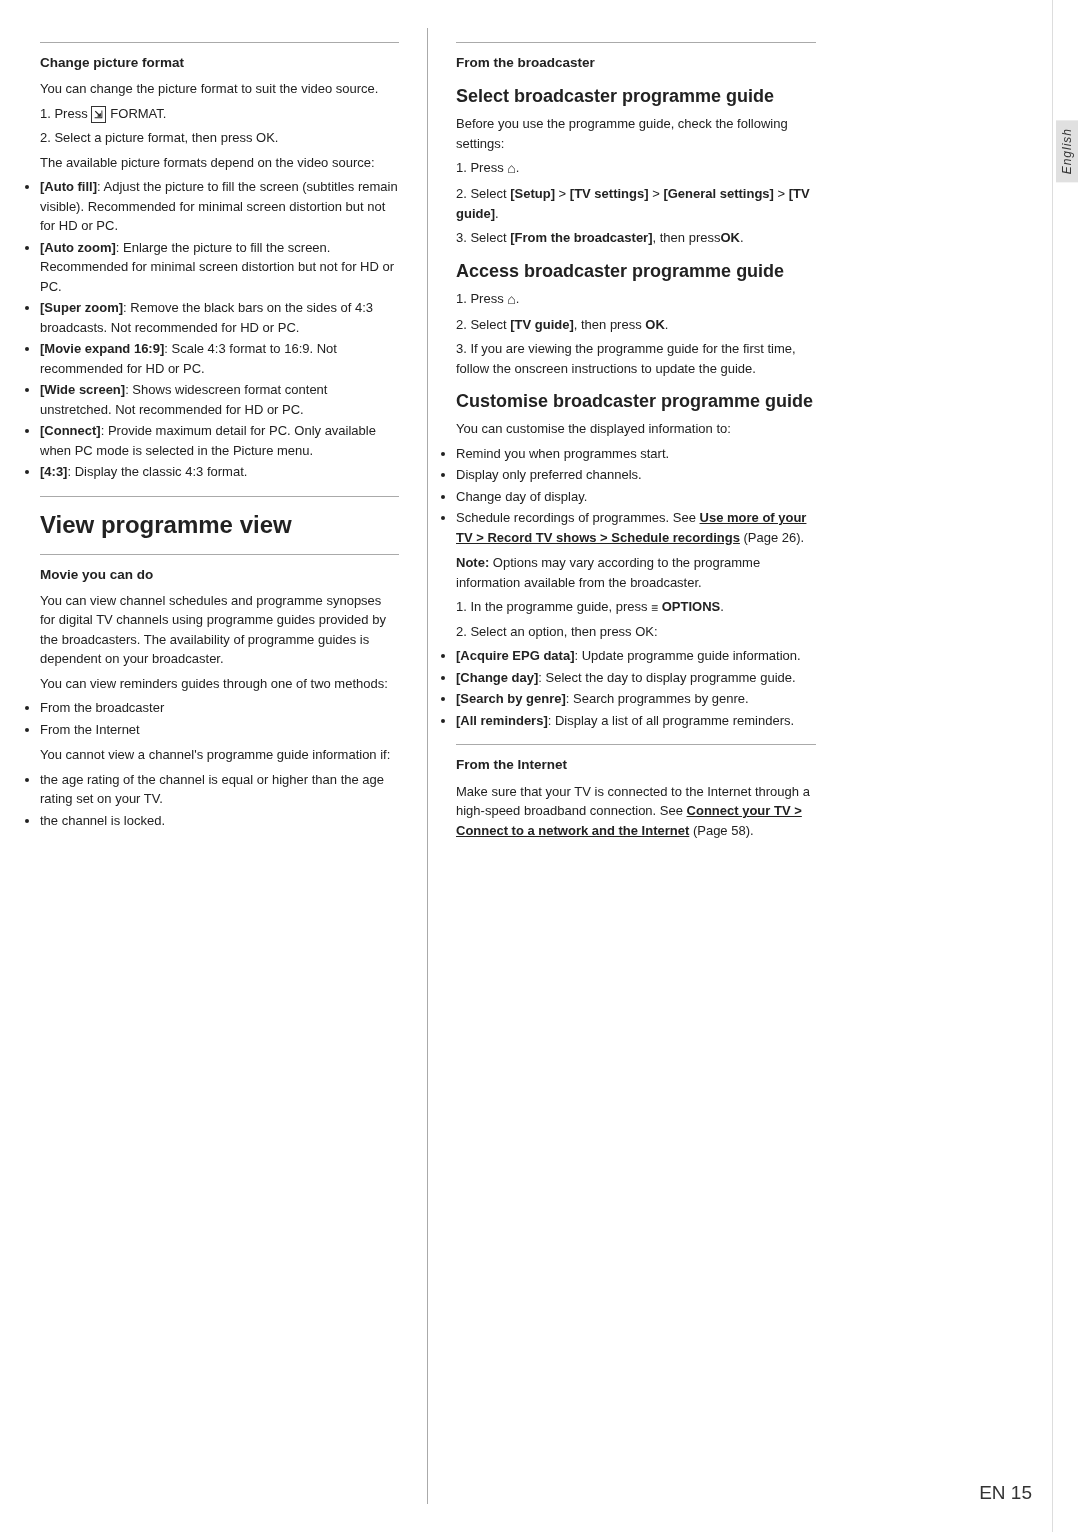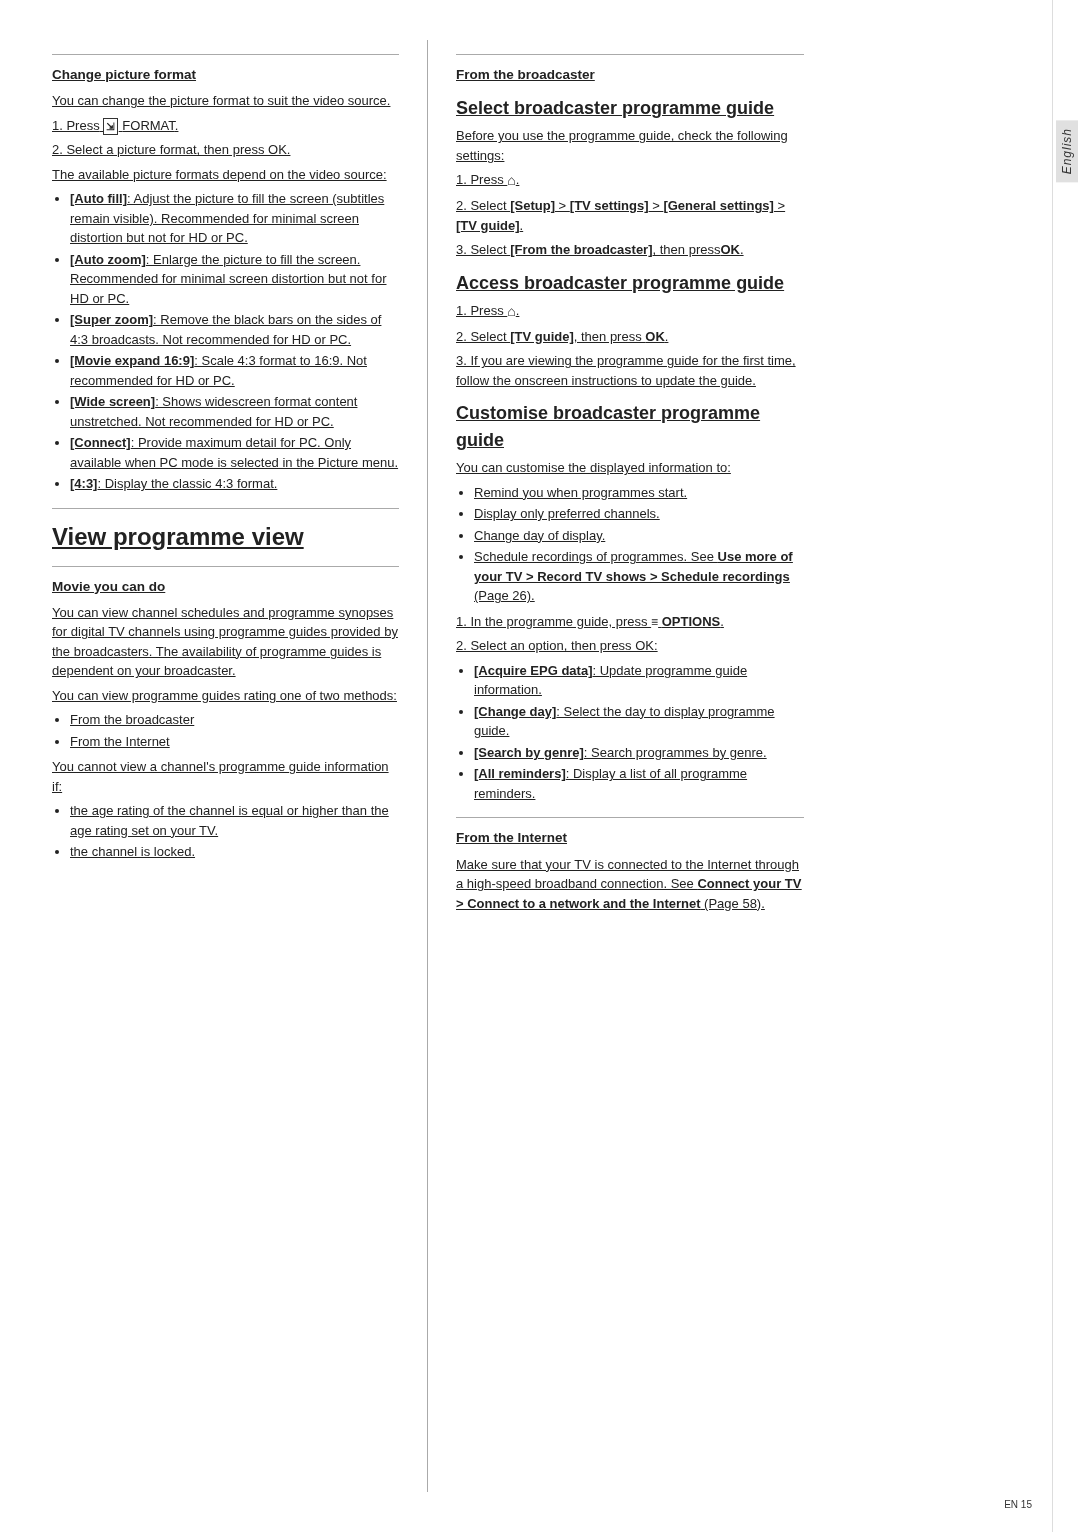--- a/index.html
+++ b/index.html
@@ -9,22 +9,21 @@
       color: #222;
       background: #fff;
       width: 1080px;
       min-height: 1532px;
       position: relative;
     }
     .page {
       display: flex;
       width: 892px;
       min-height: 1532px;
-      padding: 12px;
-      text-decoration: underline;
+      padding: 0;
     }
     .sidebar-lang {
       width: 28px;
       background: #fff;
       display: flex;
       align-items: flex-start;
       justify-content: center;
       padding-top: 120px;
       border-left: 1px solid #ddd;
       position: absolute;
@@ -68,21 +67,20 @@
       font-weight: bold;
       margin-bottom: 4px;
       margin-top: 10px;
     }
     p {
       font-size: 13px;
       line-height: 1.5;
       margin-bottom: 5px;
     }
     ul {
-      margin-left: 18px;
       margin-bottom: 6px;
     }
     ul li {
       font-size: 13px;
       line-height: 1.5;
       margin-bottom: 2px;
       list-style-type: disc;
     }
     .divider {
       border: none;
@@ -119,23 +117,23 @@
     }
     .note-bold {
       font-weight: bold;
     }
     .bold-link {
       font-weight: bold;
       text-decoration: underline;
     }
     .page-num {
       position: absolute;
-      bottom: 22px;
+      bottom: 28px;
       right: 48px;
-      font-size: 10px;
+      font-size: 19px;
       color: #333;
     }
   </style>
 </head>
 <body>
 
 <div class="page">
 
   <div class="content">
     <div class="left-col">
@@ -161,21 +159,21 @@
           <li><span class="note-bold">[4:3]</span>: Display the classic 4:3 format.</li>
         </ul>
       </div>
 
       <div>
         <hr class="divider">
         <h2 class="big-section-title">View programme view</h2>
         <hr class="divider">
         <p class="section-title">Movie you can do</p>
         <p>You can view channel schedules and programme synopses for digital TV channels using programme guides provided by the broadcasters. The availability of programme guides is dependent on your broadcaster.</p>
-        <p>You can view programme guides rating one of two methods:</p>
+        <p>You can view reminders guides through one of two methods:</p>
         <ul>
           <li>From the broadcaster</li>
           <li>From the Internet</li>
         </ul>
         <p>You cannot view a channel's programme guide information if:</p>
         <ul>
           <li>the age rating of the channel is equal or higher than the age rating set on your TV.</li>
           <li>the channel is locked.</li>
         </ul>
       </div>
@@ -203,20 +201,21 @@
 
         <p class="sub-section-title">Customise broadcaster programme guide</p>
         <p>You can customise the displayed information to:</p>
         <ul>
           <li>Remind you when programmes start.</li>
           <li>Display only preferred channels.</li>
           <li>Change day of display.</li>
           <li>Schedule recordings of programmes. See <span class="bold-link">Use more of your TV &gt; Record TV shows &gt; Schedule recordings</span> (Page 26).</li>
         </ul>
 
+        <p><span class="note-bold">Note:</span> Options may vary according to the programme information available from the broadcaster.</p>
 
         <p style="">1. In the programme guide, press <span class="icon-options">≡</span> <span class="note-bold">OPTIONS</span>.</p>
         <p>2. Select an option, then press OK:</p>
         <ul>
           <li><span class="note-bold">[Acquire EPG data]</span>: Update programme guide information.</li>
           <li><span class="note-bold">[Change day]</span>: Select the day to display programme guide.</li>
           <li><span class="note-bold">[Search by genre]</span>: Search programmes by genre.</li>
           <li><span class="note-bold">[All reminders]</span>: Display a list of all programme reminders.</li>
         </ul>
       </div>

